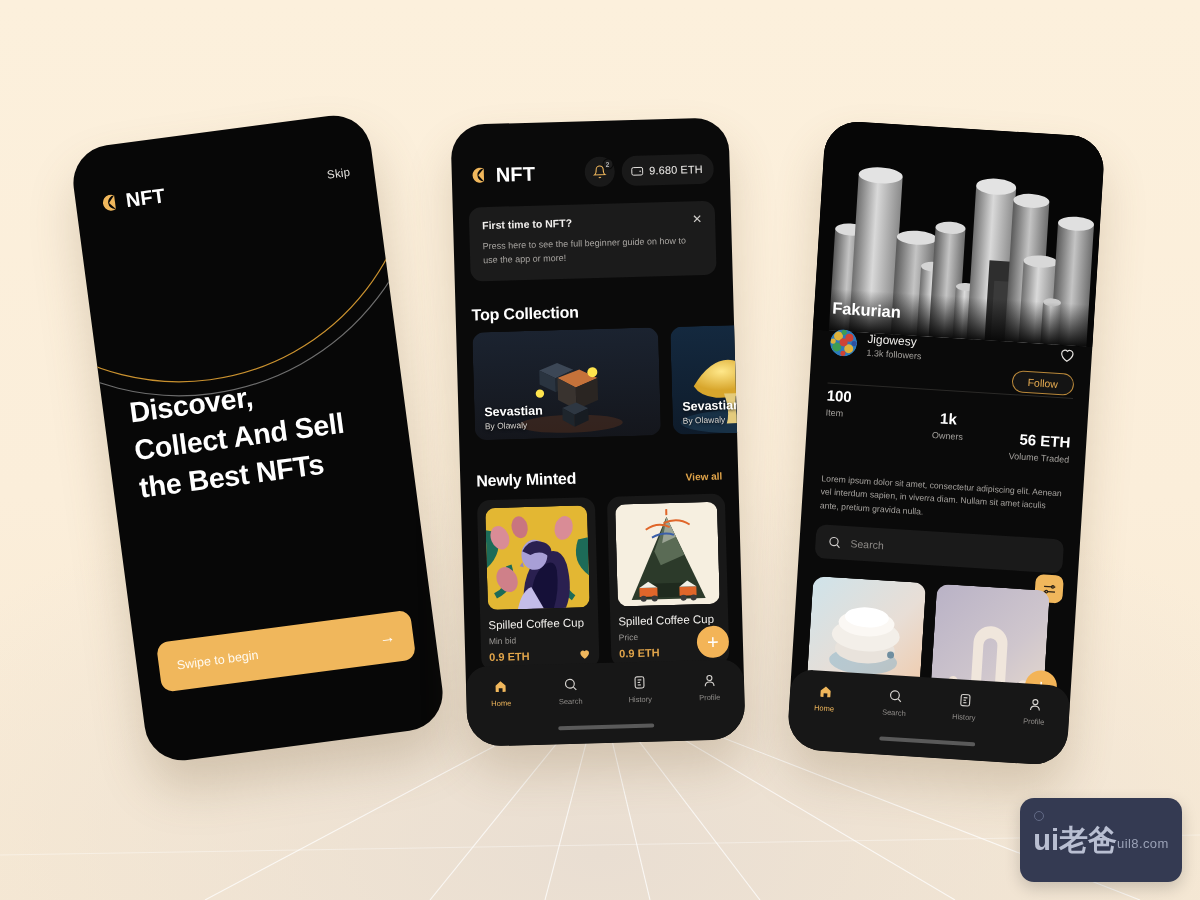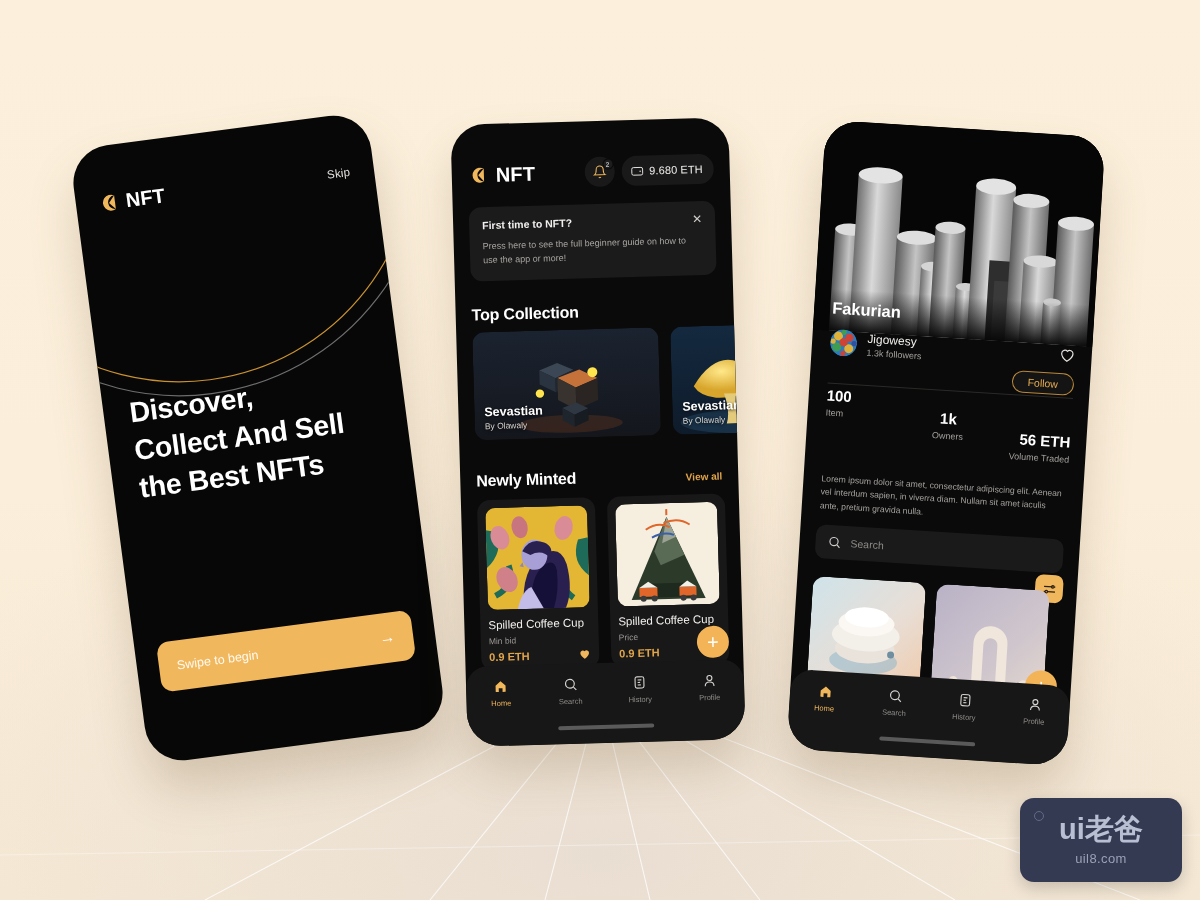--- a/index.html
+++ b/index.html
@@ -153,21 +153,21 @@
   .searchbar .ph { font-size: 10.5px; color:#8c8986; }
   .filter-btn { position:absolute; right: 14px; top: 440px; width: 28px; height: 28px; border-radius: 8px; background:#f0b75c; display:flex; align-items:center; justify-content:center; }
   .grid3 { position:absolute; left: 16px; right: 16px; top: 456px; display:flex; gap: 11px; }
   .grid3 .g { width: 113px; height: 118px; border-radius: 12px; overflow:hidden; }
   #p3fab { right: 14px; top: 536px; }
 
   
   .wm {
     position:absolute; right: 18px; bottom: 18px;
     width: 162px; height: 84px; border-radius: 14px;
-    background:#343a52; display:flex; flex-direction:column; align-items:center; justify-content:center;
+    background:#343a52; display:flex; flex-direction:row; align-items:center; justify-content:center;
     box-shadow: 0 6px 16px rgba(0,0,0,.18);
   }
   .wm-dot { position:absolute; left: 14px; top: 13px; width: 10px; height: 10px; border-radius:50%; border: 1.6px solid #626a86; }
   .wm-main { font-size: 29px; font-weight: 700; color:#b9bfd2; letter-spacing: 0px; line-height: 1; }
   .wm-sub { font-size: 13px; color:#9aa1b6; margin-top: 7px; letter-spacing:.4px; }
 </style>
 </head>
 <body>
 
 <div class="stage">

